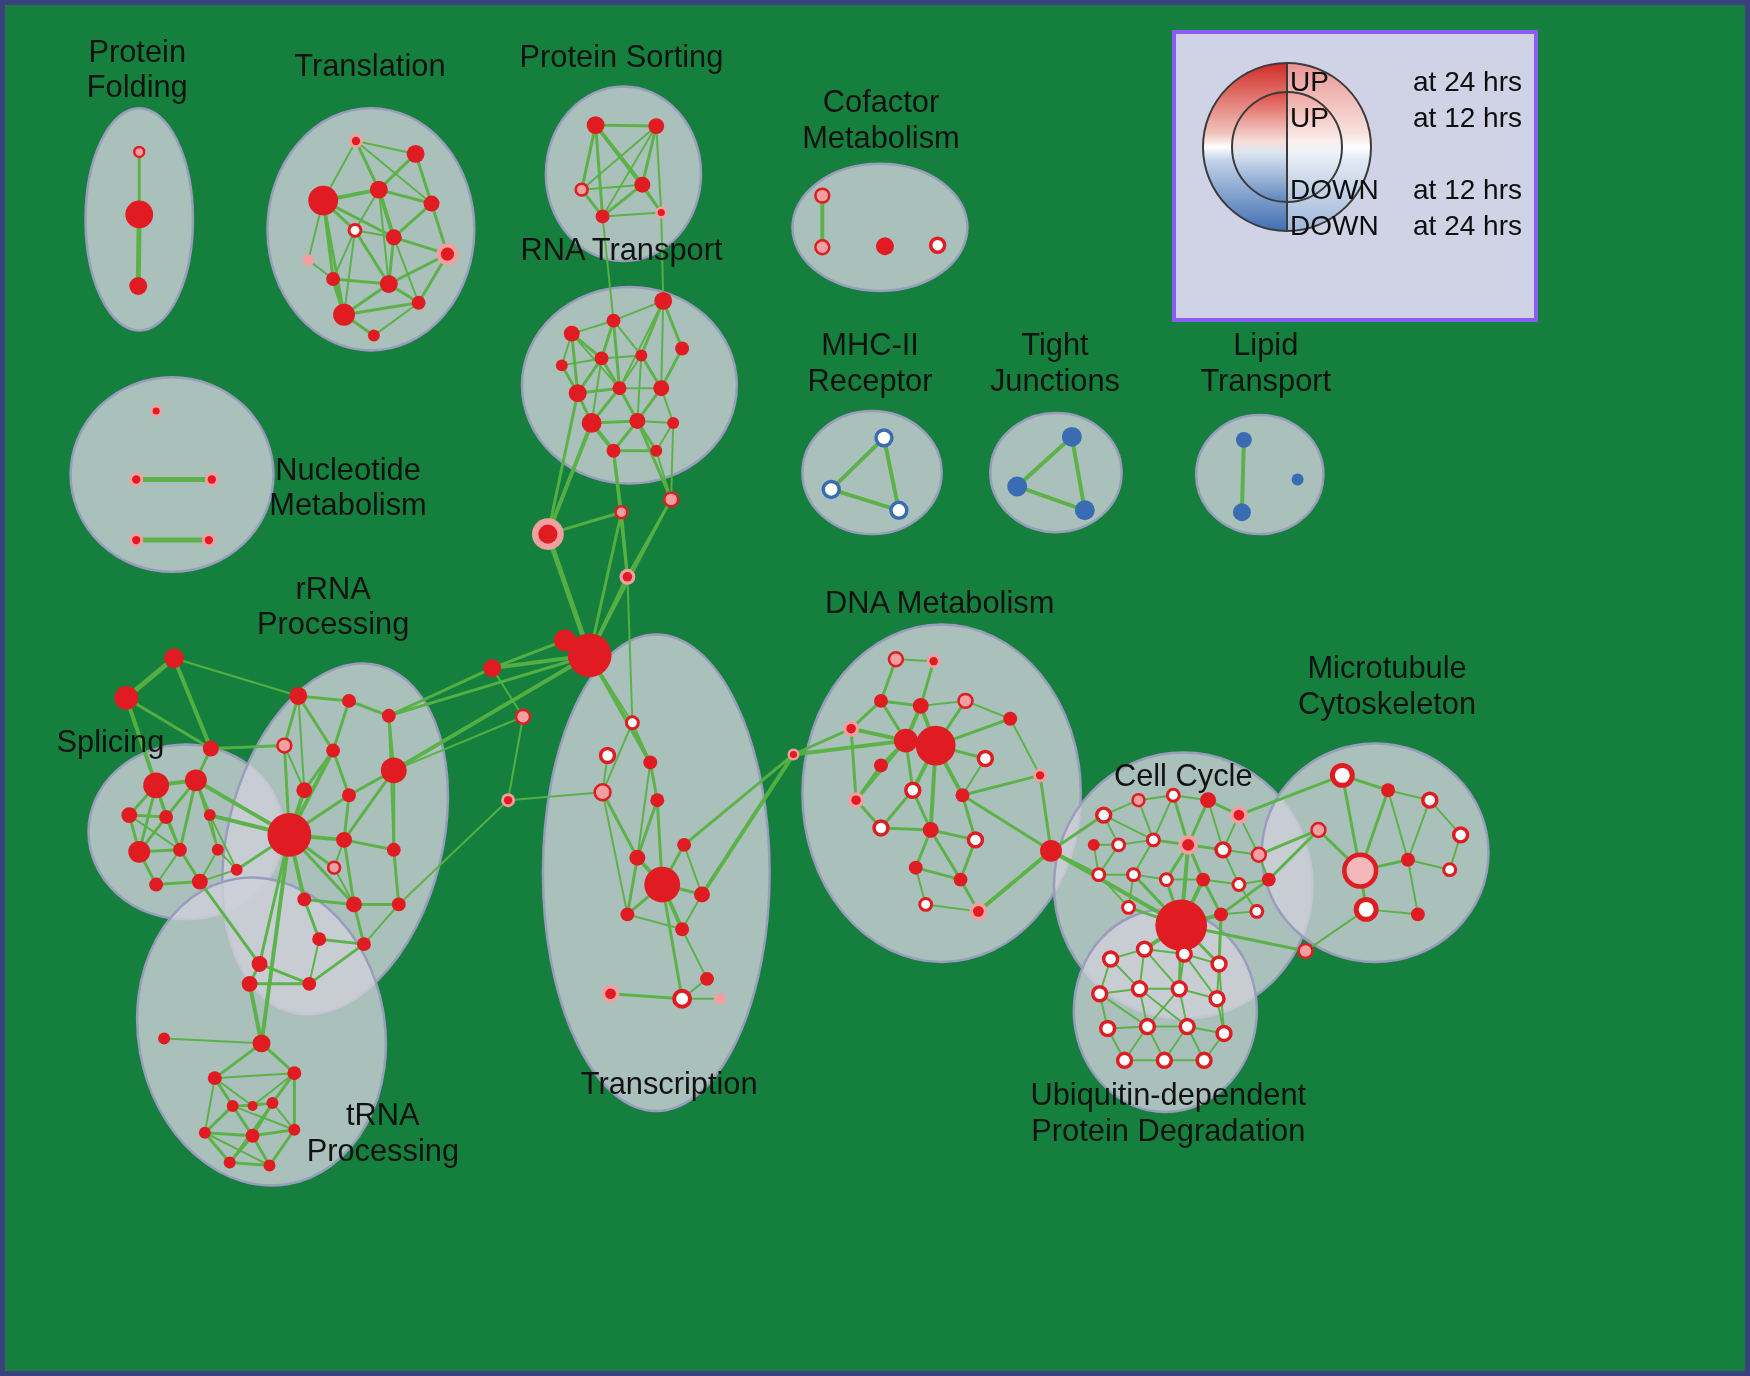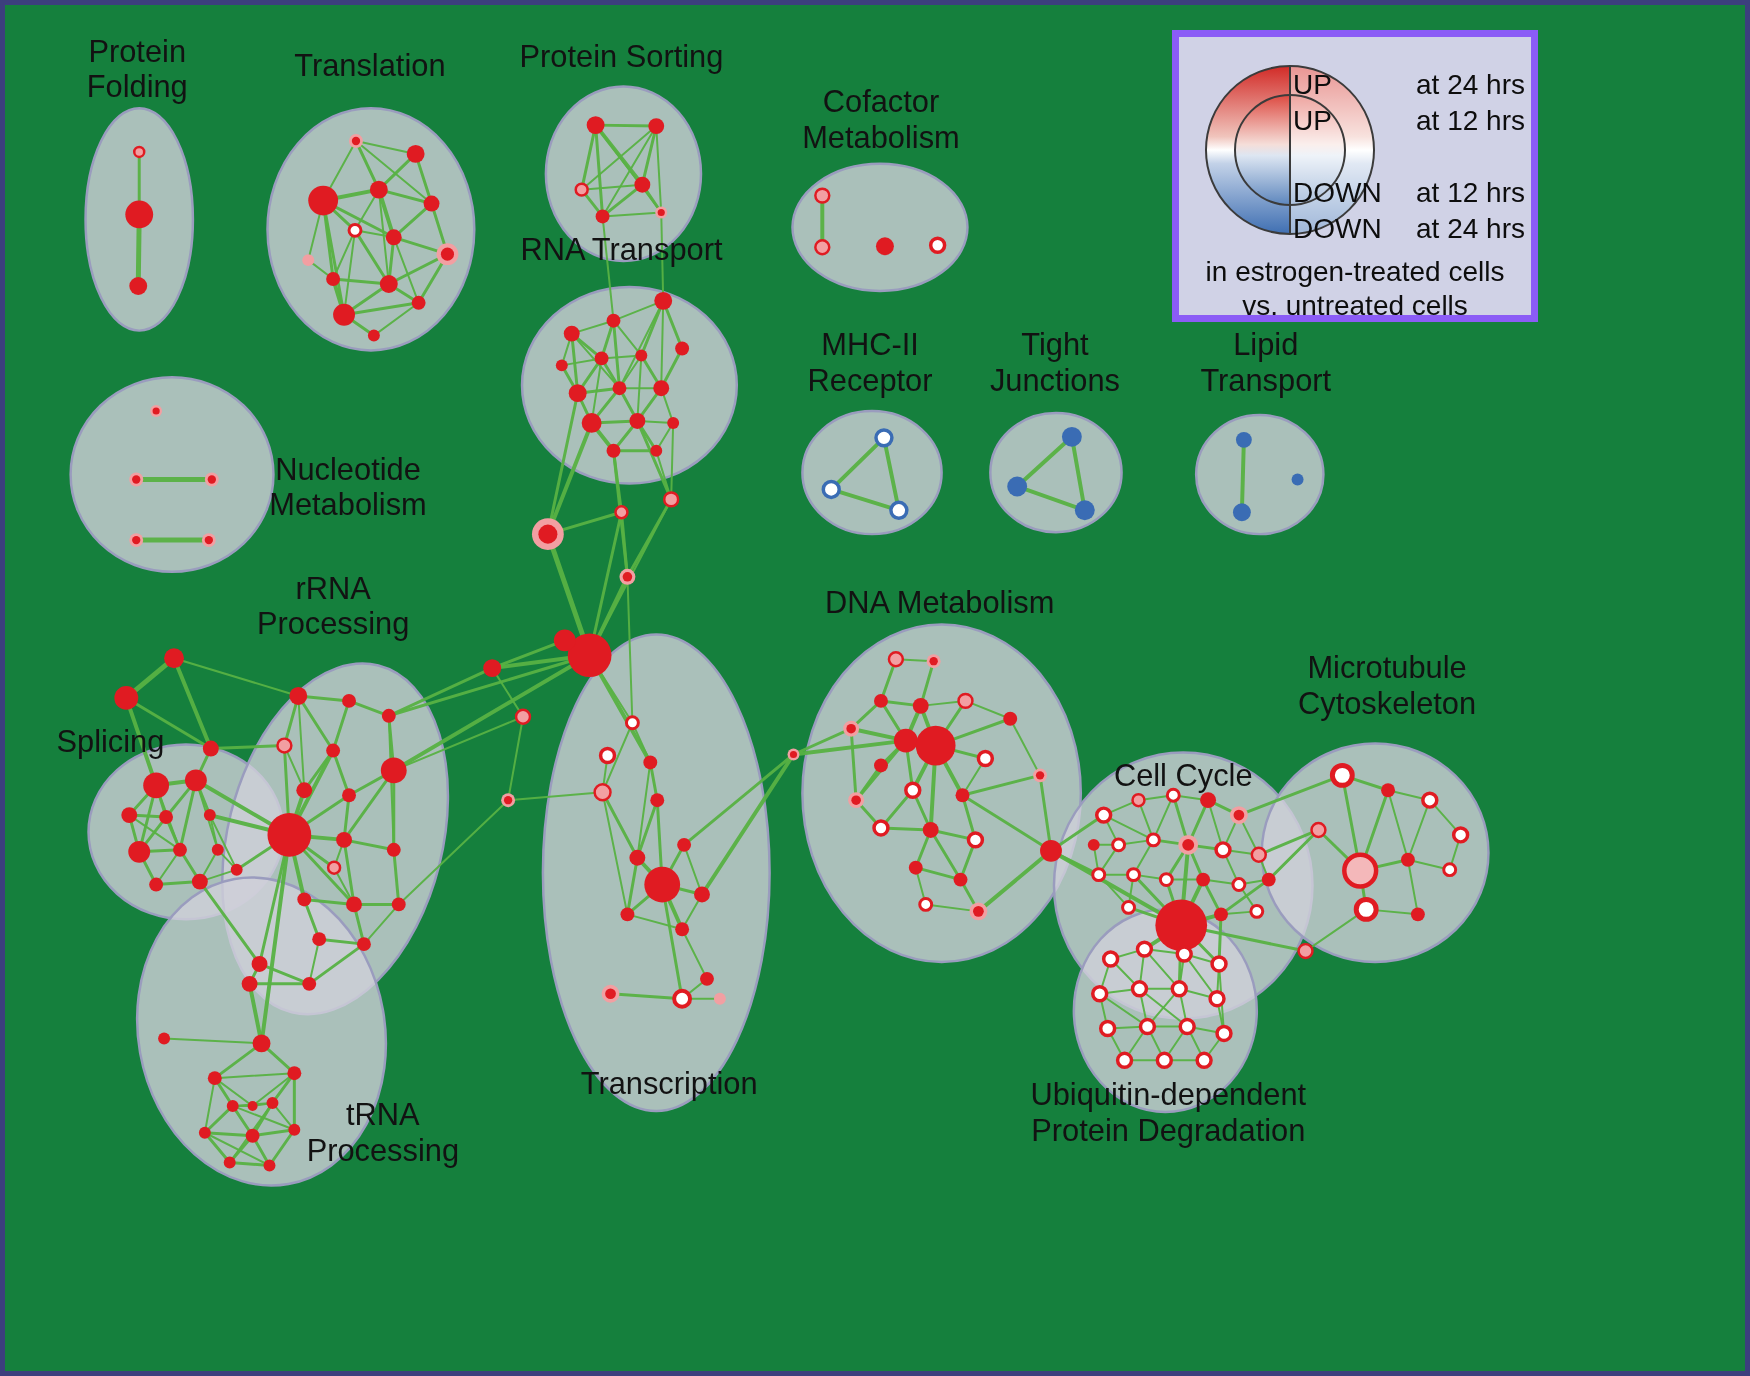--- a/index.html
+++ b/index.html
@@ -1,20 +1,20 @@
 <!DOCTYPE html>
 <html><head>
 <meta charset="utf-8">
 <style>
   html,body{margin:0;padding:0;background:#ffffff;font-family:"Liberation Sans",sans-serif;}
   .figure{position:relative;width:1750px;height:1376px;background:#15803d;
           border:5px solid #3c3f7d;box-sizing:border-box;overflow:hidden;}
   .net{position:absolute;left:0;top:0;width:100%;height:100%;}
   .legend{position:absolute;left:1167px;top:25px;width:366px;height:292px;
-          border:7px solid #8b5cf6;background:#d0d2e6;box-sizing:border-box;}
+          border:4px solid #8b5cf6;background:#d0d2e6;box-sizing:border-box;}
   .legend-glyph{position:absolute;left:15px;top:17px;}
   .legend-row{position:absolute;left:114px;width:232px;display:flex;
               justify-content:space-between;font-size:28px;color:#0d0d0d;white-space:nowrap;}
   .legend-caption{position:absolute;top:218px;left:0;width:100%;text-align:center;
                   font-size:28px;line-height:34px;color:#0d0d0d;}
   .r1{top:32px}.r2{top:68px}.r3{top:140px}.r4{top:176px}
 </style>
 </head>
 <body>
 
@@ -719,19 +719,15 @@
       <span>at 12 hrs</span>
     </div>
     <div class="legend-row r3">
       <span>DOWN</span>
       <span>at 12 hrs</span>
     </div>
     <div class="legend-row r4">
       <span>DOWN</span>
       <span>at 24 hrs</span>
     </div>
-    <div class="legend-caption">
-      <div>in estrogen-treated cells</div>
-      <div>vs. untreated cells</div>
-    </div>
   </div>
 
 </div>
 
 </body></html>

